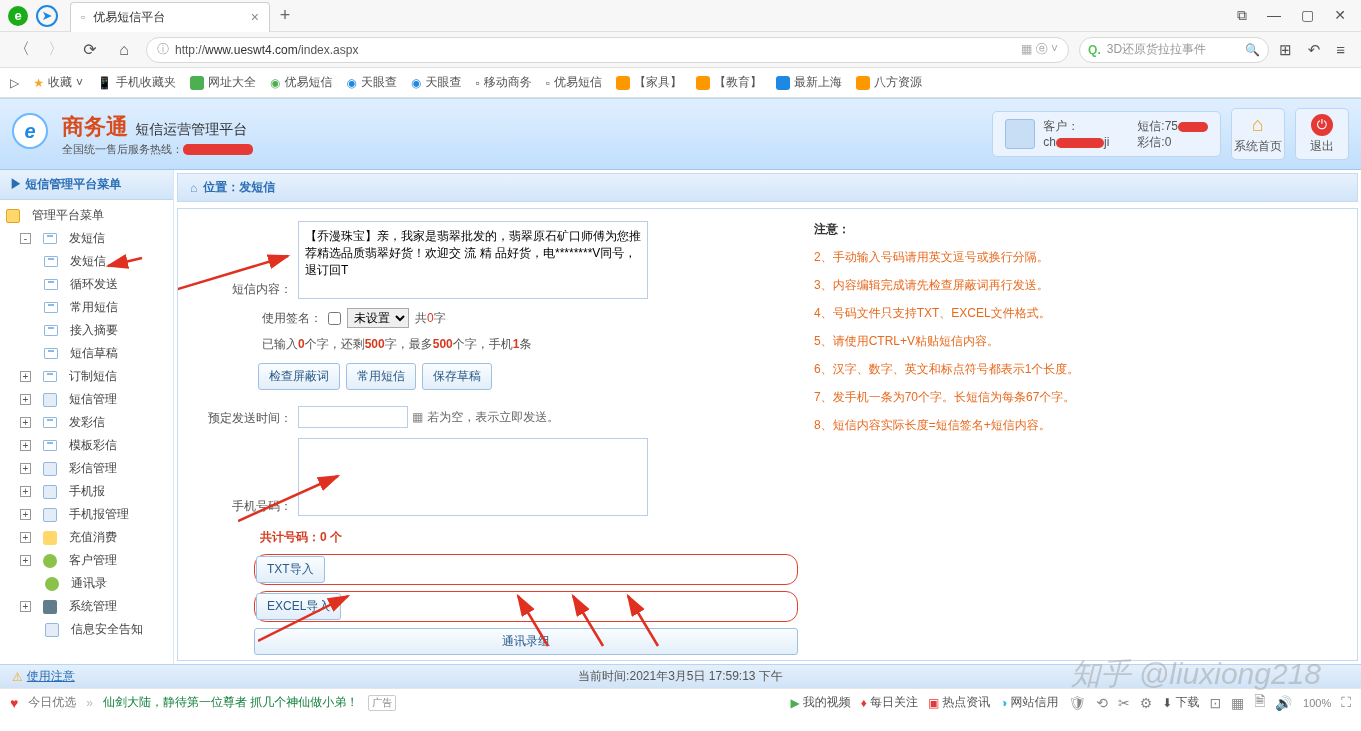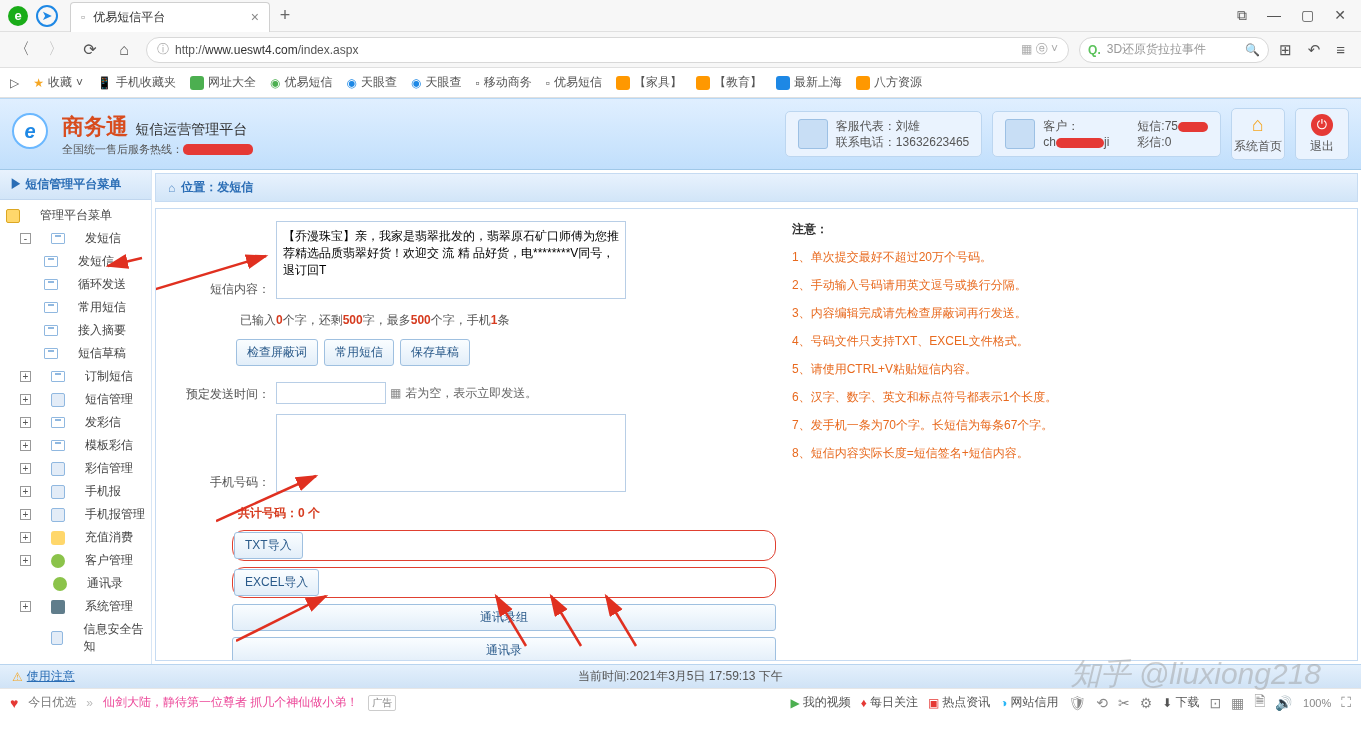--- a/index.html
+++ b/index.html
@@ -45,24 +45,24 @@
 .hdr-card .av { width: 30px; height: 30px; background: #c8def5; border: 1px solid #9cc0e4; border-radius: 3px; }
 .hdr-card .lines div { line-height: 16px; }
 .hdr-card .redbar2 { display: inline-block; width: 48px; height: 10px; background: #e53935; border-radius: 5px; vertical-align: middle; }
 .hdr-btn { background: #eaf3fe; border: 1px solid #bcd6f0; border-radius: 5px; width: 54px; height: 52px; display: flex; flex-direction: column; align-items: center; justify-content: center; gap: 2px; color: #555; }
 .hdr-btn .ico-home { color: #f5a623; font-size: 20px; }
 .hdr-btn .ico-exit { width: 22px; height: 22px; border-radius: 50%; background: #e53935; color: #fff; display: flex; align-items: center; justify-content: center; font-size: 13px; }
 .app-hdr .spacer { flex: 1; }
 
 
 .main { display: flex; height: 494px; }
-.sidebar { width: 152px; border-right: 1px solid #d8e6f5; background: #fff; }
+.sidebar { width: 174px; border-right: 1px solid #d8e6f5; background: #fff; }
 .sb-title { background: linear-gradient(#e8f2fd, #d2e5f8); color: #2a6db5; font-weight: bold; padding: 6px 10px; border-bottom: 1px solid #c0d6ee; }
 .tree { padding: 4px 0; color: #444; }
-.tree .node { display: flex; align-items: center; padding: 3px 6px; gap: 20px; cursor: pointer; }
+.tree .node { display: flex; align-items: center; padding: 3px 6px; gap: 12px; cursor: pointer; }
 .tree .exp { width: 11px; height: 11px; border: 1px solid #999; font-size: 10px; line-height: 9px; text-align: center; color: #555; }
 .tree .blank { width: 13px; display: inline-block; }
 .tree .ico-f { width: 14px; height: 14px; background: #ffd76b; border: 1px solid #dca722; border-radius: 2px; display: inline-block; }
 .tree .ico-m { width: 14px; height: 11px; background: #fff; border: 1px solid #90b8e0; border-radius: 1px; display: inline-block; position: relative; }
 .tree .ico-m::after { content: ""; position: absolute; top: 1px; left: 3px; right: 3px; height: 2px; background: #90b8e0; }
 .tree .ico-p { width: 14px; height: 14px; background: #e3ecf7; border: 1px solid #90b8e0; border-radius: 2px; display: inline-block; }
 .tree .ico-c { width: 14px; height: 14px; background: #ffd76b; border-radius: 3px; display: inline-block; }
 .tree .ico-u { width: 14px; height: 14px; background: #8bc34a; border-radius: 50%; display: inline-block; }
 .tree .ico-g2 { width: 14px; height: 14px; background: #607d8b; border-radius: 2px; display: inline-block; }
 .tree .ind1 { padding-left: 20px; }
@@ -206,27 +206,20 @@
       </div>
     <div class="logo-txt">
       <div><span class="t1">商务通</span> <span class="t2">短信运营管理平台</span></div>
       <div class="t3"><span>全国统一售后服务热线：</span><span class="redbar"></span></div>
     </div>
   </div>
   <div class="spacer"></div>
   <div class="hdr-card">
     <div class="av"></div>
     <div class="lines">
-      <div>客服代表：刘雄</div>
-      <div>联系电话：13632623465</div>
-    </div>
-  </div>
-  <div class="hdr-card">
-    <div class="av"></div>
-    <div class="lines">
       <div>客户：</div>
       <div><span>ch</span><span class="redbar2"></span><span>ji</span></div>
     </div>
     <div class="lines" style="margin-left:20px;">
       <div><span>短信:75</span><span class="redbar2" style="width:30px;"></span></div>
       <div>彩信:0</div>
     </div>
   </div>
   <div class="hdr-btn">
     <span class="ico-home">⌂</span>
@@ -337,20 +330,26 @@
   <div class="content">
     <div class="crumb">
       <span class="ico-home2">⌂</span>
       <span><span>位置：</span><span>发短信</span></span>
     </div>
     <div class="panel">
       <div class="form-col">
         <div class="row">
           <div class="lbl" style="padding-top:60px;">短信内容：</div>
           <div class="ctl"><textarea class="ta1" style="">【乔漫珠宝】亲，我家是翡翠批发的，翡翠原石矿口师傅为您推荐精选品质翡翠好货！欢迎交 流 精 品好货，电********V同号，退订回T</textarea></div>
+        </div>
+        <div class="sig-line">
+          <span>使用签名：</span>
+          <input type="checkbox" style="">
+          <select><option>未设置</option></select>
+          <span><span>共</span><span style="color:#d63b1f">0</span><span>字</span></span>
         </div>
         <div class="count-line">
           <span>已输入</span><span class="r">0</span><span>个字，还剩</span><span class="r">500</span><span>字，最多</span><span class="r">500</span><span>个字，手机</span><span class="r">1</span><span>条</span>
         </div>
         <div class="btnrow">
           <button class="btn">检查屏蔽词</button>
           <button class="btn">常用短信</button>
           <button class="btn">保存草稿</button>
         </div>
         <div class="row">
@@ -404,21 +403,20 @@
         <svg class="arrow" style="left:365px;top:370px;" width="60" height="60">
             <line x1="40" y1="55" x2="10" y2="5" stroke="#e03020" stroke-width="2.5" marker-end="url(#ah)"></line>
           </svg>
         <svg class="arrow" style="left:420px;top:370px;" width="60" height="60">
             <line x1="40" y1="55" x2="10" y2="5" stroke="#e03020" stroke-width="2.5" marker-end="url(#ah)"></line>
           </svg>
       </div>
 
       <div class="notes-col">
         <div class="notes-hd">注意：</div>
-        <div class="note">1、单次提交最好不超过20万个号码。</div>
         <div class="note">2、手动输入号码请用英文逗号或换行分隔。</div>
         <div class="note">3、内容编辑完成请先检查屏蔽词再行发送。</div>
         <div class="note">4、号码文件只支持TXT、EXCEL文件格式。</div>
         <div class="note">5、请使用CTRL+V粘贴短信内容。</div>
         <div class="note">6、汉字、数字、英文和标点符号都表示1个长度。</div>
         <div class="note">7、发手机一条为70个字。长短信为每条67个字。</div>
         <div class="note">8、短信内容实际长度=短信签名+短信内容。</div>
       </div>
     </div>
   </div>
@@ -433,21 +431,21 @@
   <span class="use">使用注意</span>
   <span class="time">当前时间:2021年3月5日 17:59:13 下午</span>
 </div>
 
 <div class="watermark">知乎 @liuxiong218</div>
 
 <div class="footer2">
   <span class="heart">♥</span>
   <span>今日优选</span>
   <span style="color:#bbb;">»</span>
-  <span style="color:#ec4899;">仙剑大陆，静待第一位尊者 抓几个神仙做小弟！</span>
+  <span style="color:#15803d;">仙剑大陆，静待第一位尊者 抓几个神仙做小弟！</span>
   <span class="ad">广告</span>
   <span class="sp"></span>
   <span class="fitem">
       <span class="ico-g3">▶</span>
       <span>我的视频</span>
     </span>
   <span class="fitem">
       <span class="ico-r">♦</span>
       <span>每日关注</span>
     </span>

